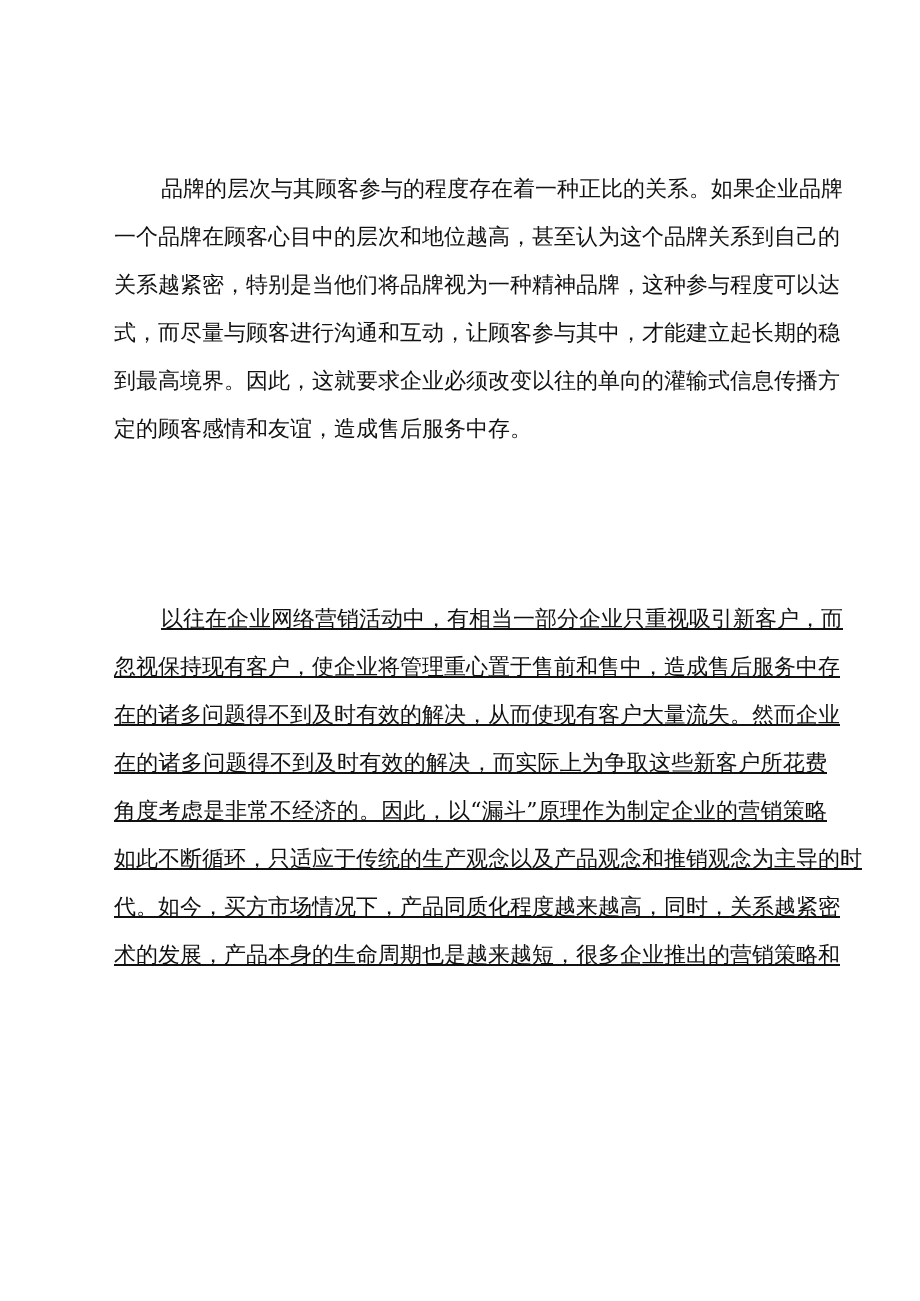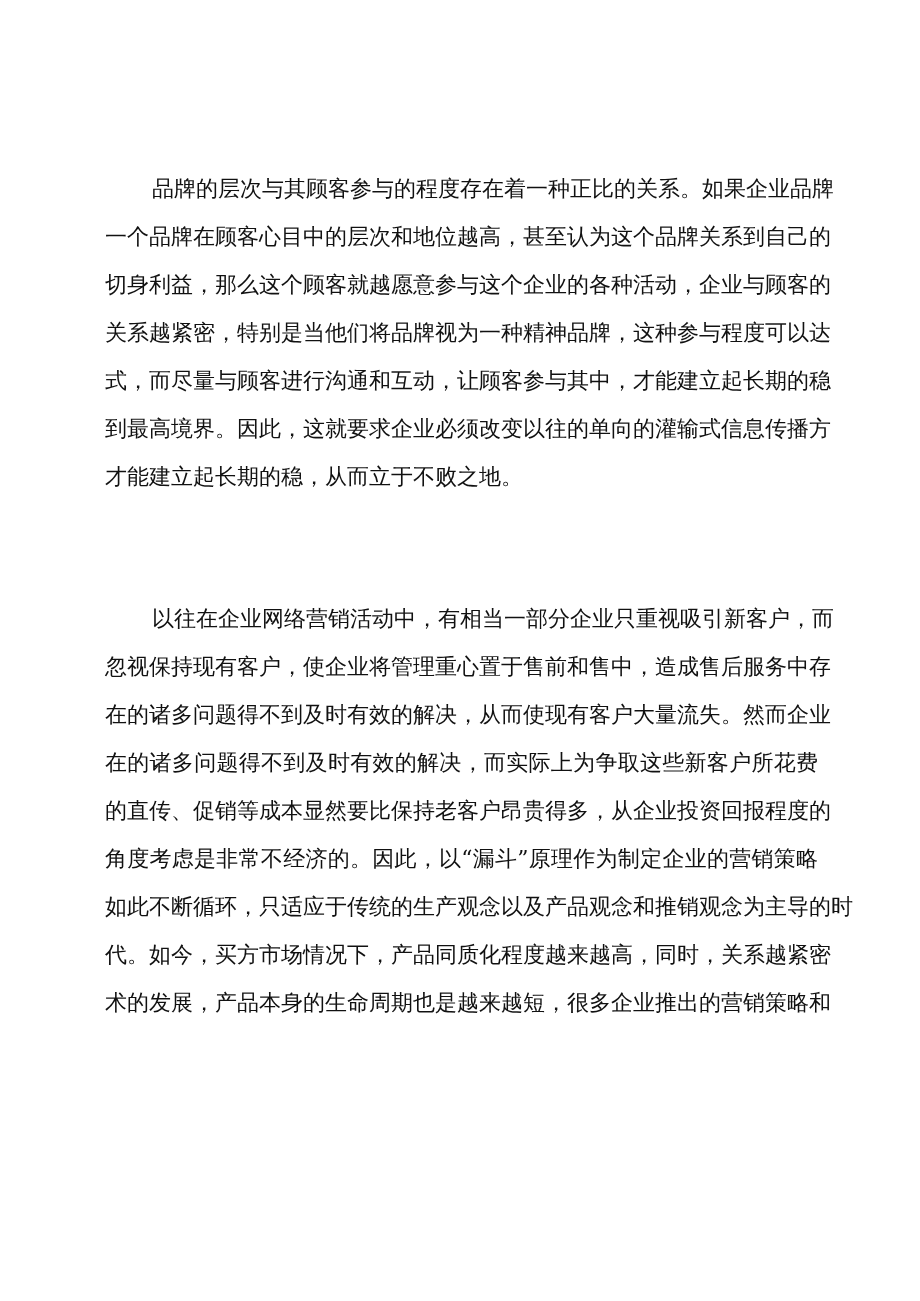--- a/index.html
+++ b/index.html
@@ -18,62 +18,60 @@
   .page {
     position: absolute;
     left: 0;
     top: 0;
     width: 920px;
     height: 1301px;
     background: #ffffff;
   }
   .para {
     position: absolute;
-    left: 105px;
+    left: 114px;
     width: 713px;
   }
   .line {
     display: block;
     height: 48px;
     line-height: 48px;
     font-size: 22px;
     white-space: nowrap;
     text-align: justify;
     text-align-last: justify;
     letter-spacing: 0px;
   }
   .line.first {
     padding-left: 47px;
   }
   .line.last {
     text-align-last: left;
   }
   #para-1 { top: 165px; }
-  #para-2 { top: 595px; }
+  #para-2 { top: 595px; text-decoration: underline; }
 </style>
 </head>
 <body>
 
 <div class="page">
 
   <div class="para" id="para-1">
     <span class="line first">品牌的层次与其顾客参与的程度存在着一种正比的关系。如果企业品牌</span>
     <span class="line">一个品牌在顾客心目中的层次和地位越高，甚至认为这个品牌关系到自己的</span>
-    <span class="line">切身利益，那么这个顾客就越愿意参与这个企业的各种活动，企业与顾客的</span>
     <span class="line">关系越紧密，特别是当他们将品牌视为一种精神品牌，这种参与程度可以达</span>
     <span class="line">式，而尽量与顾客进行沟通和互动，让顾客参与其中，才能建立起长期的稳</span>
     <span class="line">到最高境界。因此，这就要求企业必须改变以往的单向的灌输式信息传播方</span>
-    <span class="line last">才能建立起长期的稳，从而立于不败之地。</span>
+    <span class="line last">定的顾客感情和友谊，造成售后服务中存。</span>
   </div>
 
   <div class="para" id="para-2">
     <span class="line first">以往在企业网络营销活动中，有相当一部分企业只重视吸引新客户，而</span>
     <span class="line">忽视保持现有客户，使企业将管理重心置于售前和售中，造成售后服务中存</span>
     <span class="line">在的诸多问题得不到及时有效的解决，从而使现有客户大量流失。然而企业</span>
     <span class="line">在的诸多问题得不到及时有效的解决，而实际上为争取这些新客户所花费</span>
-    <span class="line">的直传、促销等成本显然要比保持老客户昂贵得多，从企业投资回报程度的</span>
     <span class="line">角度考虑是非常不经济的。因此，以“漏斗”原理作为制定企业的营销策略</span>
     <span class="line">如此不断循环，只适应于传统的生产观念以及产品观念和推销观念为主导的时</span>
     <span class="line">代。如今，买方市场情况下，产品同质化程度越来越高，同时，关系越紧密</span>
     <span class="line">术的发展，产品本身的生命周期也是越来越短，很多企业推出的营销策略和</span>
   </div>
 
 </div>
 
 </body></html>

